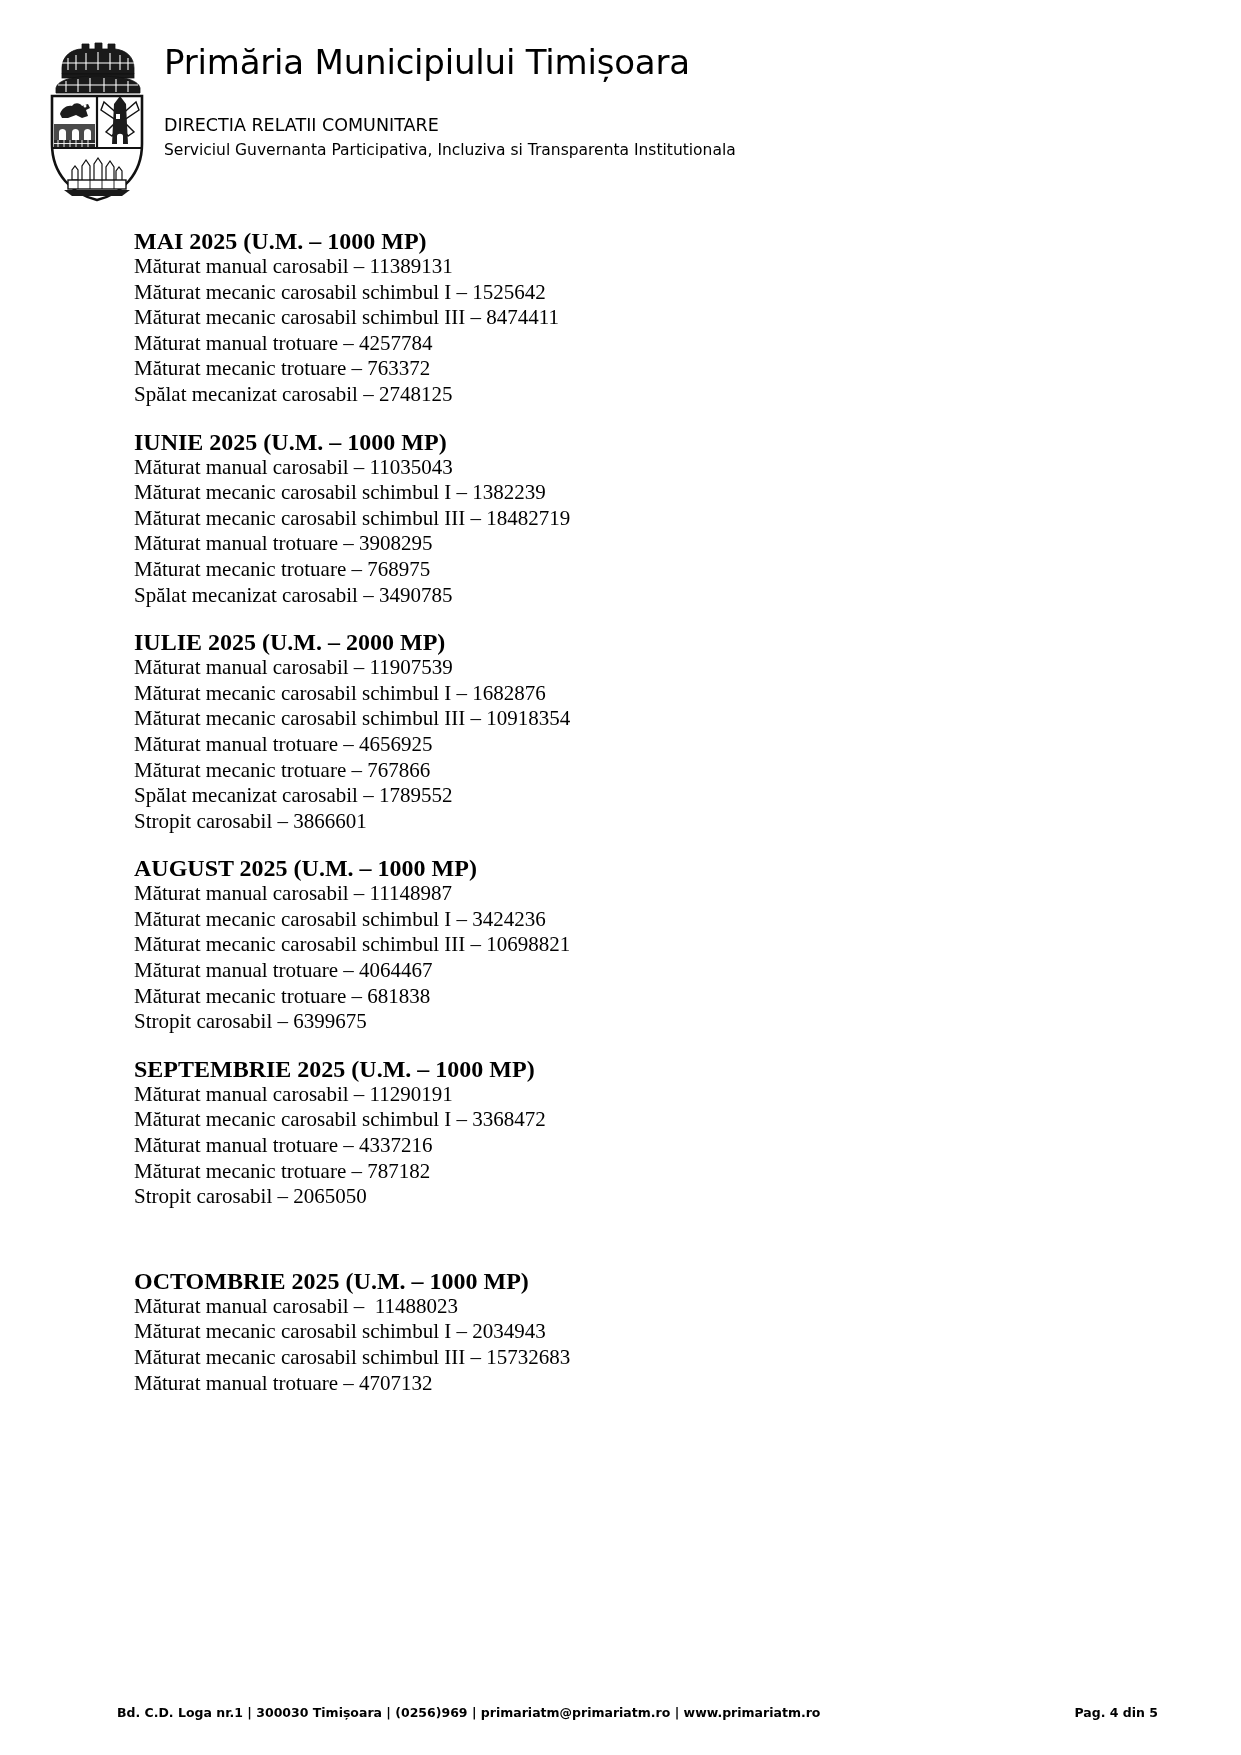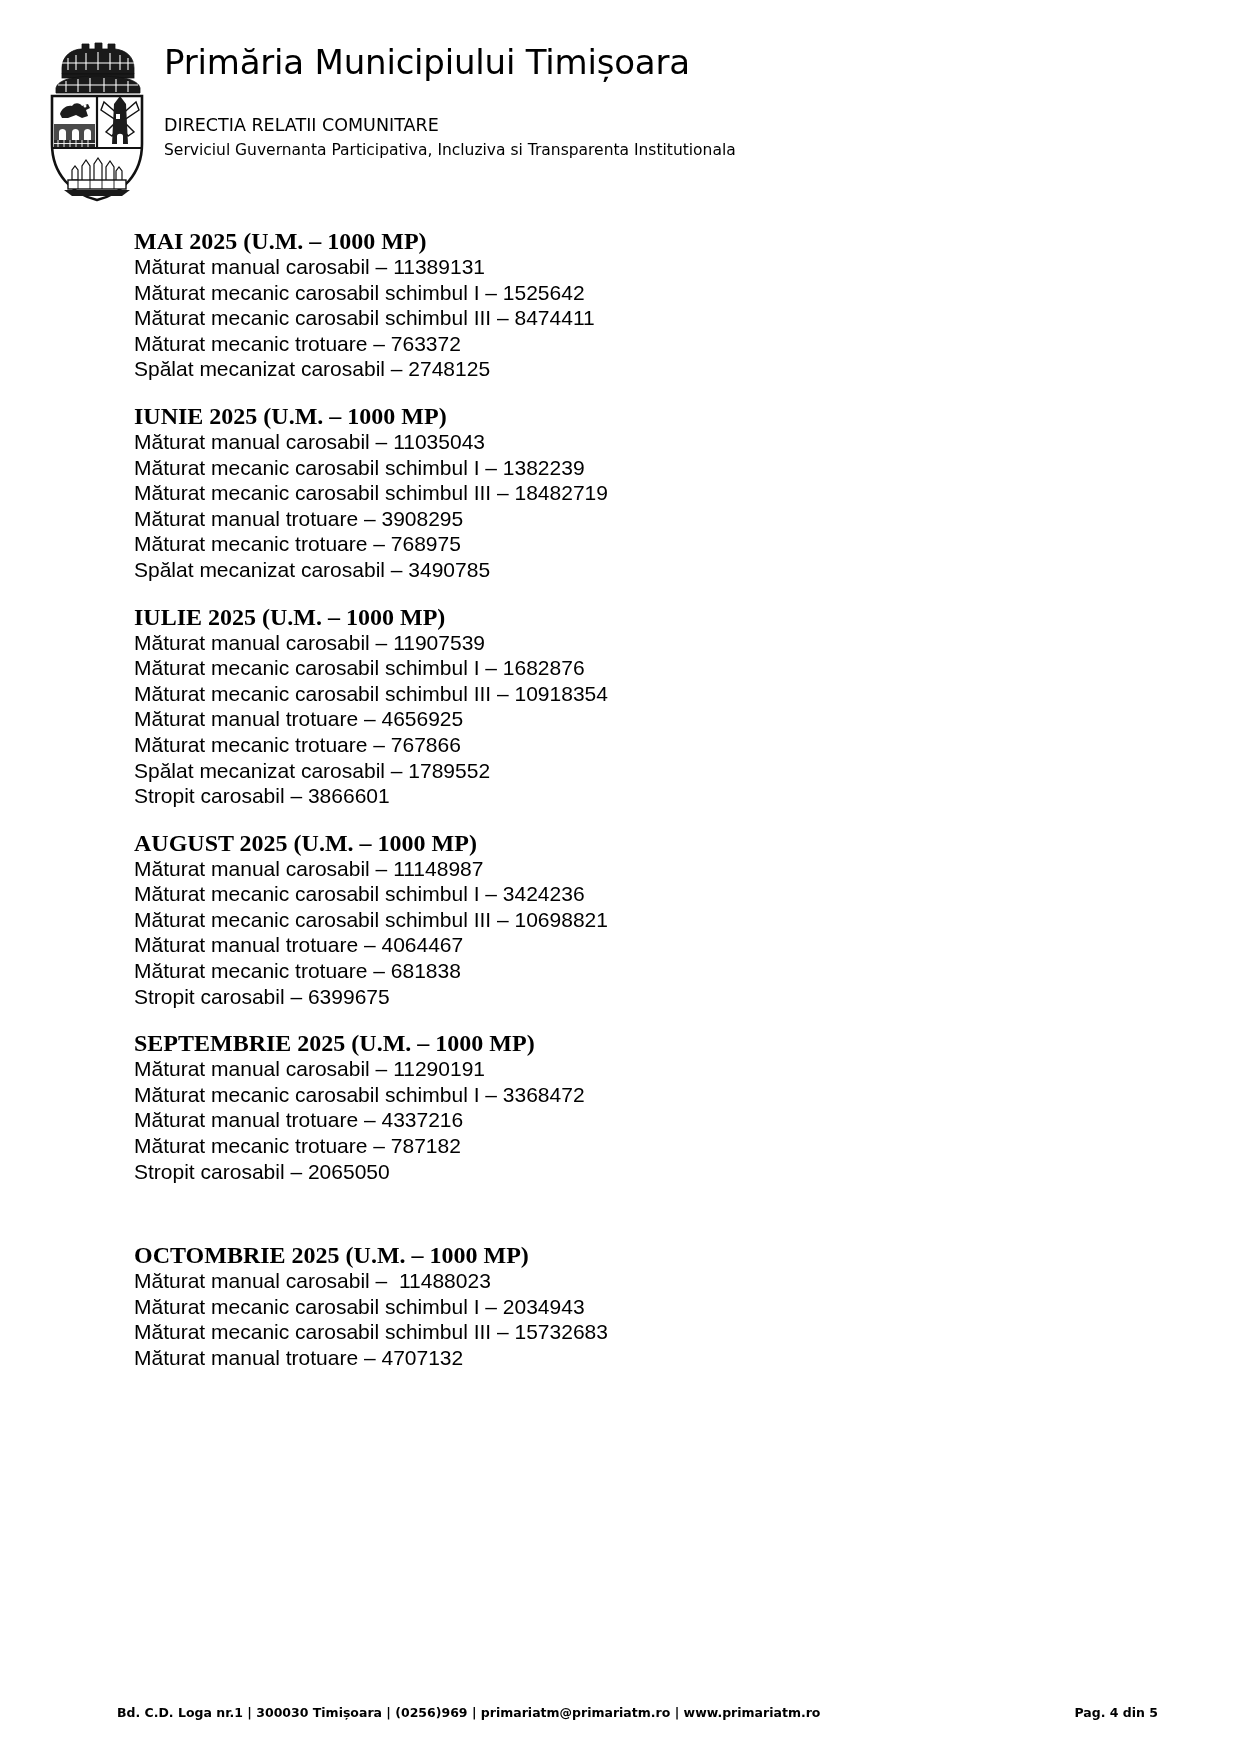--- a/index.html
+++ b/index.html
@@ -86,21 +86,21 @@
     margin-bottom: 58px;
   }
   .month-heading {
     font-family: "Liberation Serif", "DejaVu Serif", serif;
     font-weight: bold;
     font-size: 24px;
     line-height: 26px;
     white-space: pre;
   }
   .metric-line {
-    font-family: Liberation Sans, sans-serif;
+    font-family: Liberation Serif, serif;
     font-weight: normal;
     font-size: 21px;
     line-height: 25.6px;
     white-space: pre;
   }
 
   
   .footer {
     position: absolute;
     left: 0;
@@ -231,36 +231,37 @@
     </div>
   </div>
 
   <div class="content">
 
     <div class="month-block">
       <div class="month-heading">MAI 2025 (U.M. – 1000 MP)</div>
       <div class="metric-line">Măturat manual carosabil – 11389131</div>
       <div class="metric-line">Măturat mecanic carosabil schimbul I – 1525642</div>
       <div class="metric-line">Măturat mecanic carosabil schimbul III – 8474411</div>
+      <div class="metric-line">Măturat manual trotuare – 4257784</div>
       <div class="metric-line">Măturat mecanic trotuare – 763372</div>
       <div class="metric-line">Spălat mecanizat carosabil – 2748125</div>
     </div>
 
     <div class="month-block">
       <div class="month-heading">IUNIE 2025 (U.M. – 1000 MP)</div>
       <div class="metric-line">Măturat manual carosabil – 11035043</div>
       <div class="metric-line">Măturat mecanic carosabil schimbul I – 1382239</div>
       <div class="metric-line">Măturat mecanic carosabil schimbul III – 18482719</div>
       <div class="metric-line">Măturat manual trotuare – 3908295</div>
       <div class="metric-line">Măturat mecanic trotuare – 768975</div>
       <div class="metric-line">Spălat mecanizat carosabil – 3490785</div>
     </div>
 
     <div class="month-block">
-      <div class="month-heading">IULIE 2025 (U.M. – 1000 MP)</div>
+      <div class="month-heading">IULIE 2025 (U.M. – 2000 MP)</div>
       <div class="metric-line">Măturat manual carosabil – 11907539</div>
       <div class="metric-line">Măturat mecanic carosabil schimbul I – 1682876</div>
       <div class="metric-line">Măturat mecanic carosabil schimbul III – 10918354</div>
       <div class="metric-line">Măturat manual trotuare – 4656925</div>
       <div class="metric-line">Măturat mecanic trotuare – 767866</div>
       <div class="metric-line">Spălat mecanizat carosabil – 1789552</div>
       <div class="metric-line">Stropit carosabil – 3866601</div>
     </div>
 
     <div class="month-block">

